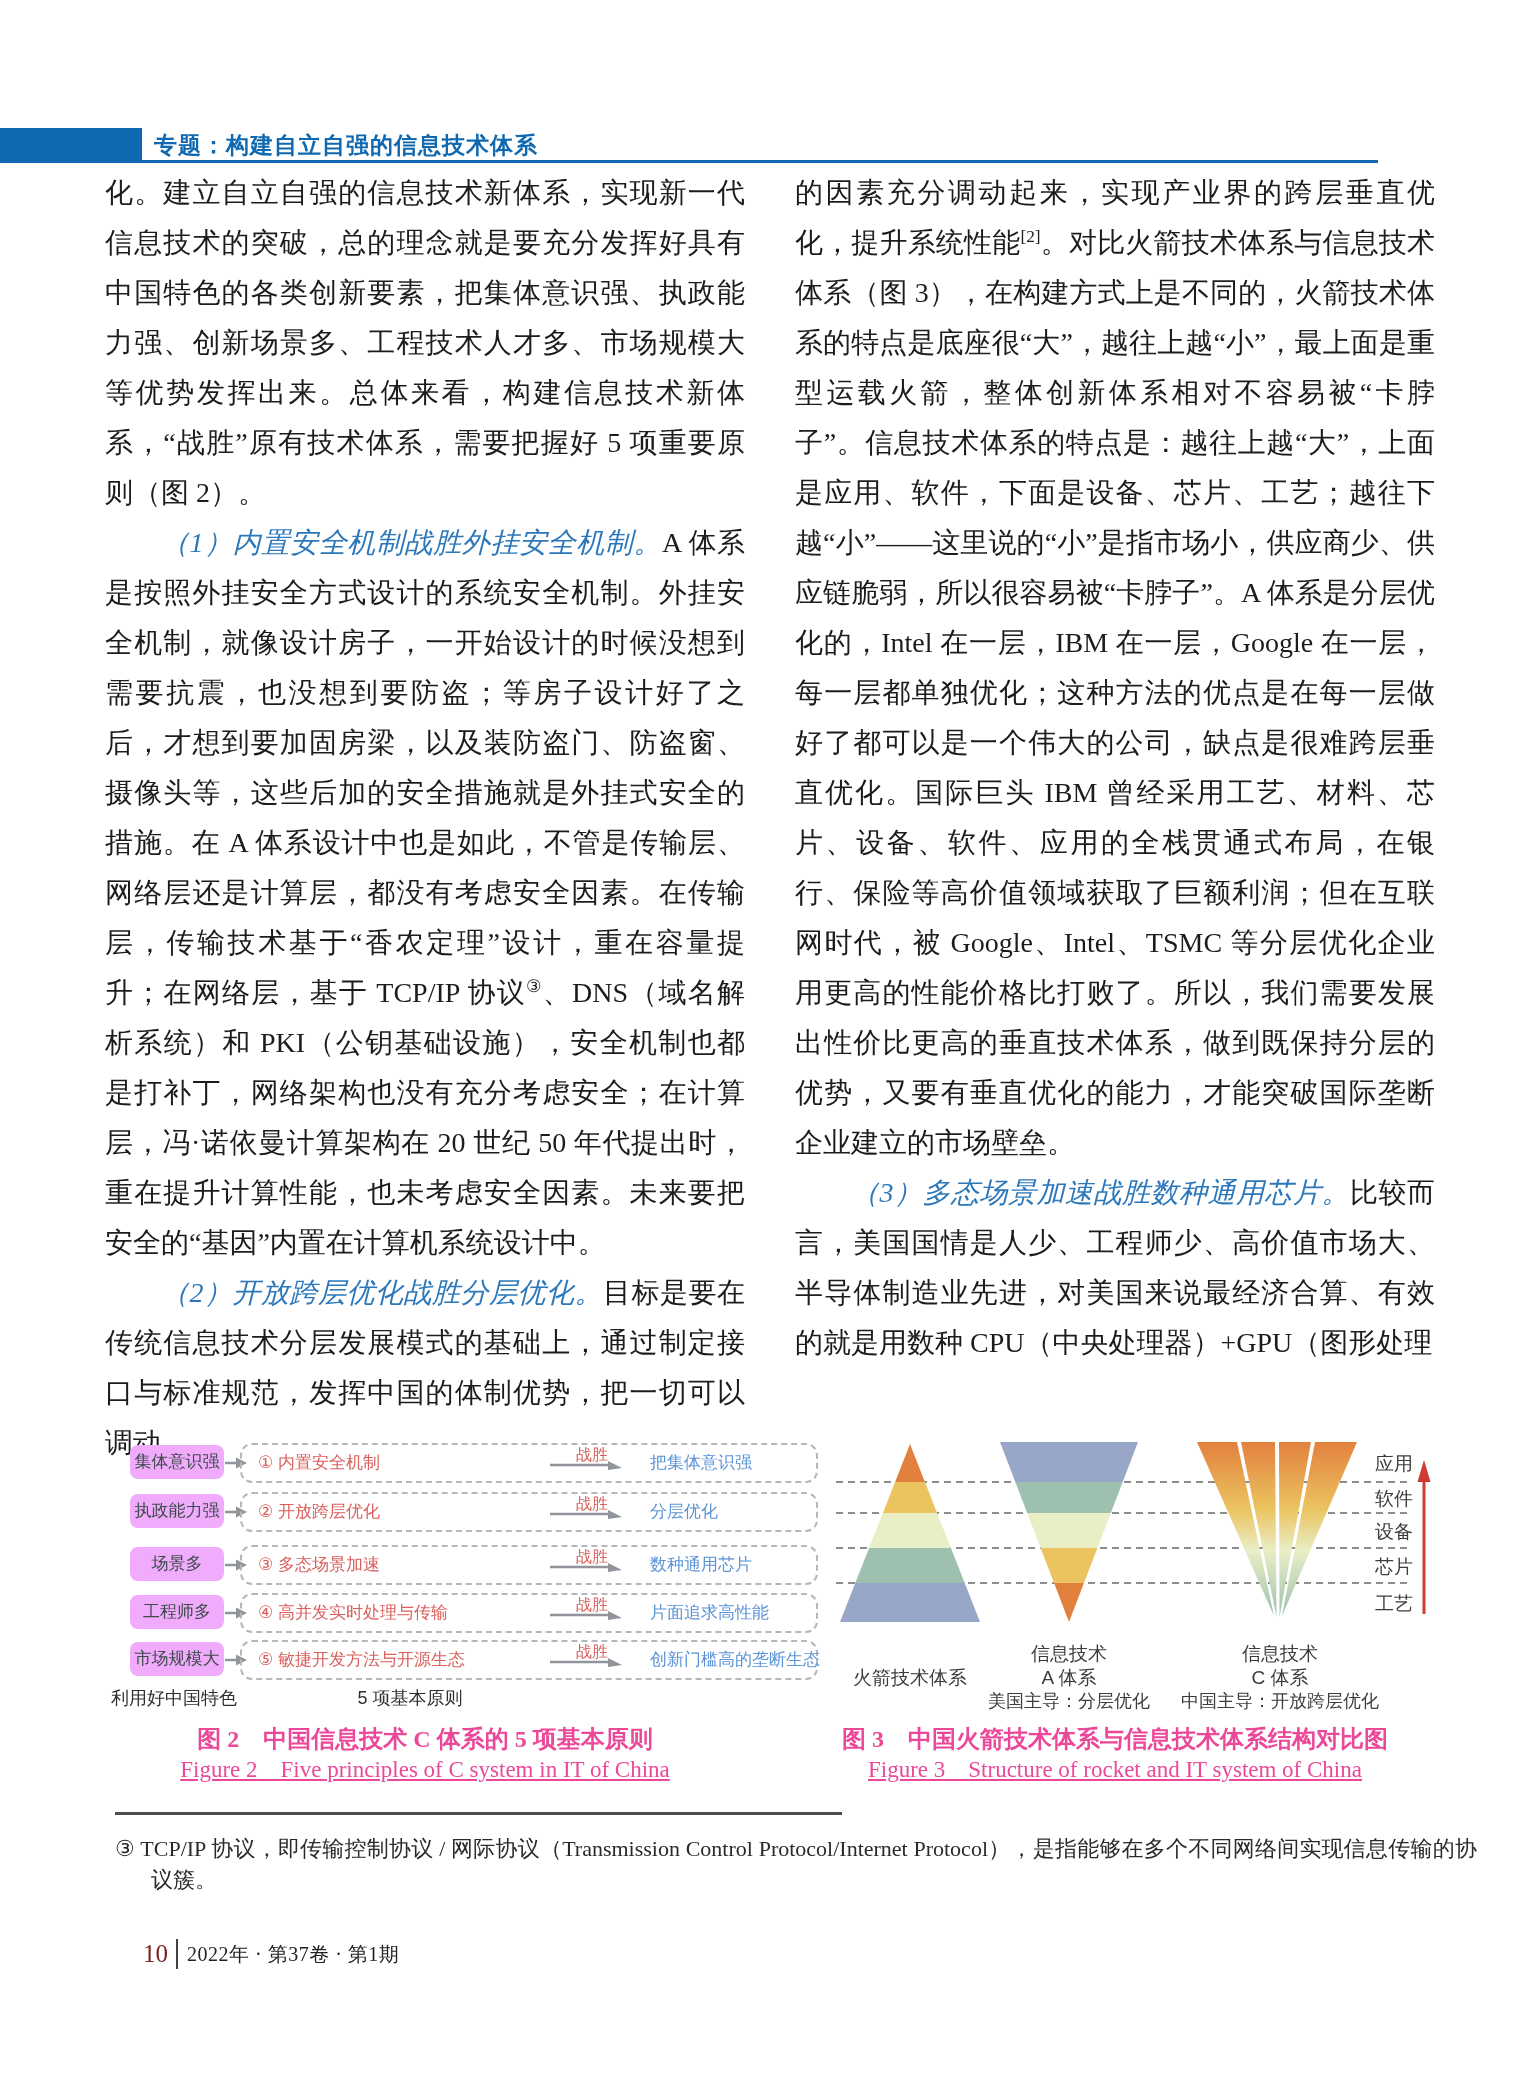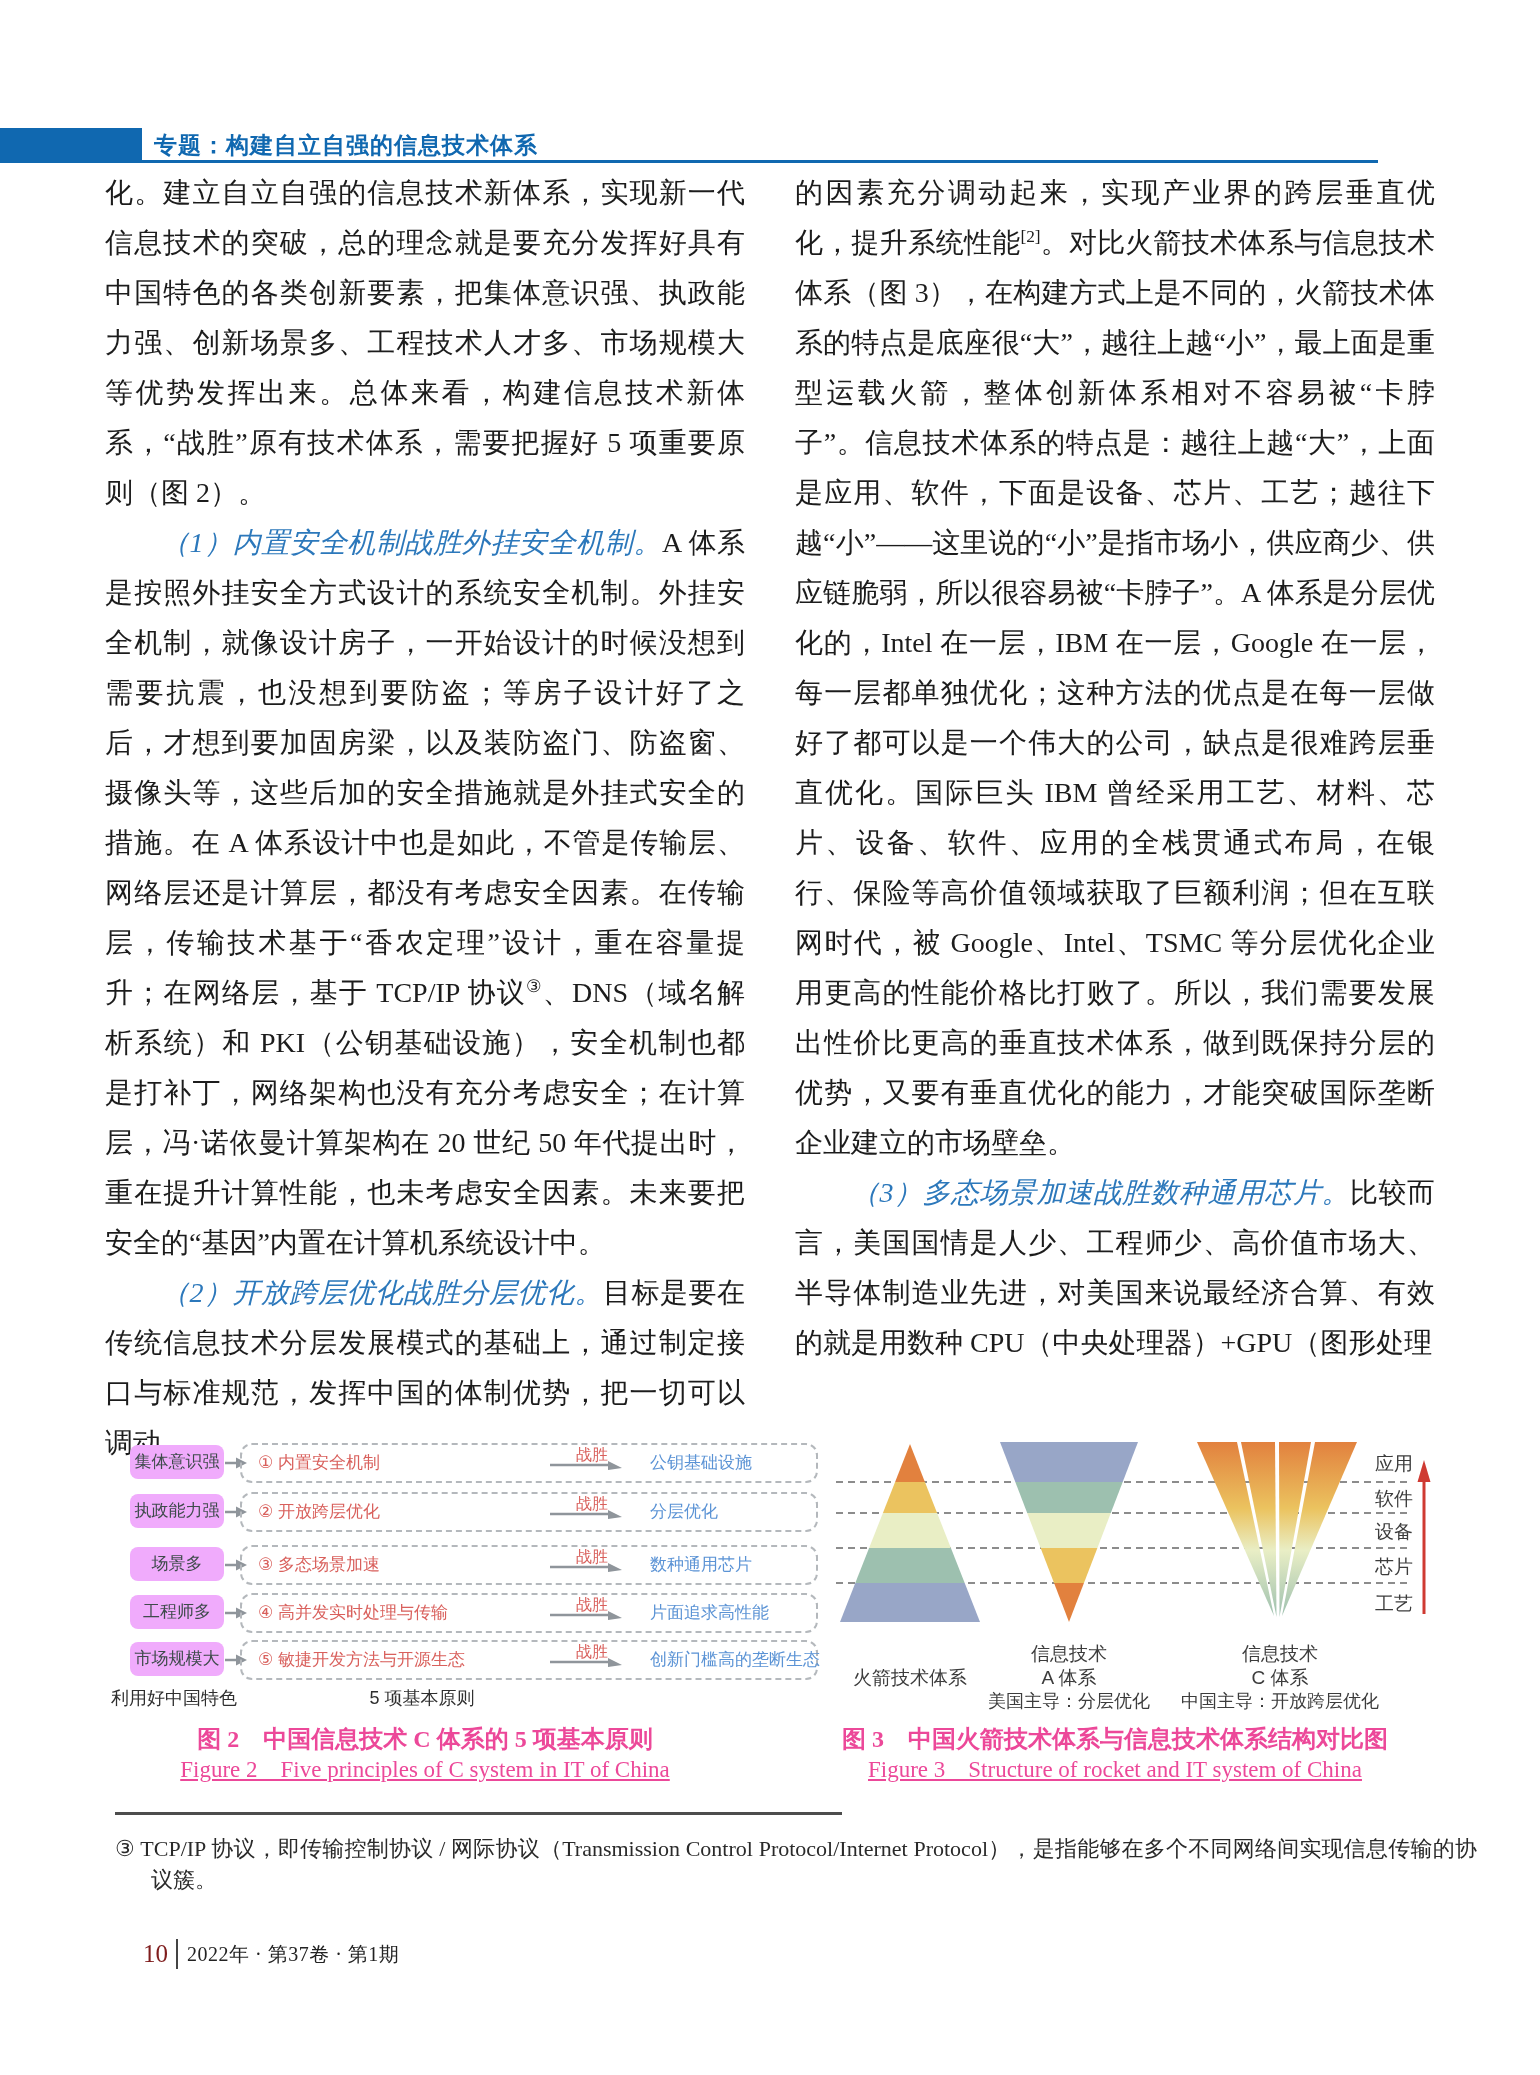--- a/index.html
+++ b/index.html
@@ -28,21 +28,21 @@
           border-radius:8px;color:#3e4b4b;font-size:17px;line-height:34px;text-align:center;}
   .f2arrow{position:absolute;left:120px;top:13px;}
   .f2box{position:absolute;left:135px;top:0;width:574px;height:36px;
          border:2px dashed #b4b8bc;border-radius:12px;}
   .f2red{position:absolute;left:16px;top:0;line-height:36px;color:#d9605c;font-size:17px;white-space:nowrap;}
   .f2beats{position:absolute;left:300px;top:2px;width:100px;text-align:center;
            color:#d9605c;font-size:16px;line-height:16px;}
   .f2beats svg{display:block;margin:-2px auto 0 auto;}
   .f2blue{position:absolute;left:408px;top:0;line-height:36px;color:#5b93d5;font-size:17px;white-space:nowrap;}
   .f2bl{position:absolute;left:6px;top:243px;font-size:18px;color:#2f2f2f;}
-  .f2bc{position:absolute;left:207px;top:243px;width:220px;text-align:center;font-size:18px;color:#2f2f2f;}
+  .f2bc{position:absolute;left:195px;top:243px;width:220px;text-align:center;font-size:18px;color:#2f2f2f;}
   
   .fig3{position:absolute;left:820px;top:1438px;width:630px;height:277px;}
   .fig3 text{font-family:"Liberation Sans","DejaVu Sans",sans-serif;fill:#3c3c3c;}
   
   .caption{position:absolute;top:1723px;width:640px;text-align:center;color:#ec4899;}
   .cap-cn{font-size:24px;font-weight:bold;line-height:32px;}
   .cap-en{font-size:23px;line-height:30px;text-decoration:underline;}
   .cap2{left:105px;} .cap3{left:795px;}
   
   .fn-sep{position:absolute;left:115px;top:1812px;width:727px;height:3px;background:#4d4d4d;}
@@ -81,21 +81,21 @@
       <svg class="f2arrow" width="22" height="14">
           <line x1="0" y1="7" x2="12" y2="7" stroke="#8f959b" stroke-width="2.5"></line>
           <polygon points="11,1.5 11,12.5 22,7" fill="#8f959b"></polygon>
         </svg>
       <div class="f2box">
         <span class="f2red">① 内置安全机制</span>
         <span class="f2beats"><span>战胜</span><svg width="88" height="12">
               <line x1="2" y1="4" x2="62" y2="4" stroke="#8f959b" stroke-width="2.5"></line>
               <polygon points="60,0 60,9 74,7" fill="#8f959b"></polygon>
             </svg></span>
-        <span class="f2blue">公钥基础设施</span>
+        <span class="f2blue">把集体意识强</span>
       </div>
     </div>
 
     <div class="f2row" style="top:49px">
       <div class="f2left">执政能力强</div>
       <svg class="f2arrow" width="22" height="14">
           <line x1="0" y1="7" x2="12" y2="7" stroke="#8f959b" stroke-width="2.5"></line>
           <polygon points="11,1.5 11,12.5 22,7" fill="#8f959b"></polygon>
         </svg>
       <div class="f2box">

